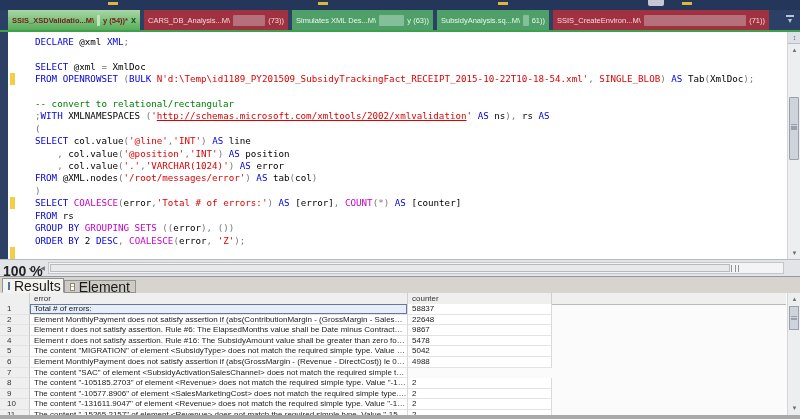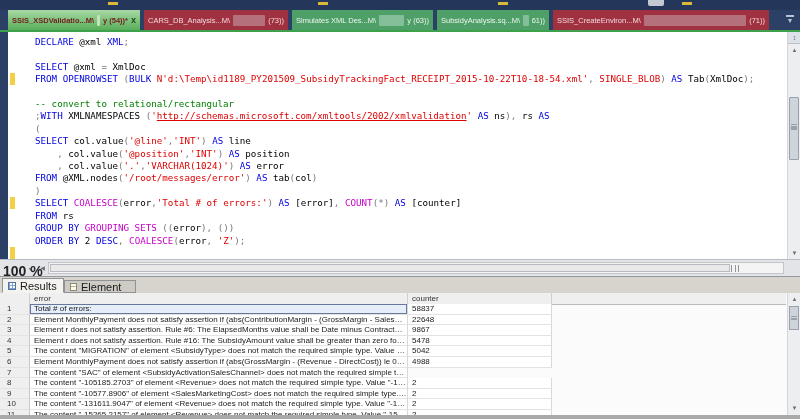--- a/index.html
+++ b/index.html
@@ -63,21 +63,21 @@
   .zoomdrop{position:absolute;left:29px;top:5px;font-size:6px;color:#555;}
   .hsb-left{position:absolute;left:38px;top:3px;width:9px;height:11px;font-size:6px;line-height:11px;text-align:center;color:#6a6f78;}
   .hsb-track{position:absolute;left:48px;top:2px;width:736px;height:12px;background:#f4f4f4;border:1px solid #c3c5ca;box-sizing:border-box;}
   .hsb-thumb{position:absolute;left:1px;top:1px;width:680px;height:8px;background:#e9e9e9;border:1px solid #b8babf;box-sizing:border-box;}
   .hsb-grip{position:absolute;left:682px;top:2px;width:8px;height:7px;
             border-left:1px solid #8f939b;border-right:1px solid #8f939b;box-sizing:border-box;}
   .hsb-grip:before{content:"";position:absolute;left:3px;top:0;width:1px;height:7px;background:#8f939b;}
 
   
   .resultstabs{position:absolute;left:0;top:276px;width:800px;height:17px;background:#d6d4cd;border-top:1px solid #969a9e;box-sizing:border-box;}
-  .rtab{position:absolute;top:1px;height:15px;display:flex;align-items:center;font-size:11px;color:#1a1a1a;
+  .rtab{position:absolute;top:1px;height:15px;display:flex;align-items:center;font-size:14px;color:#1a1a1a;
         border:1px solid #8f9396;padding:0 5px;box-sizing:border-box;}
   .rtab--active{left:2px;width:62px;background:#f4f3f0;border-bottom:1px solid #f4f3f0;z-index:2;}
   .rtab--idle{left:64px;width:72px;background:#cdcbc4;top:3px;height:13px;}
   .icon-grid{width:8px;height:8px;margin-right:4px;border:1px solid #51739f;background:
      repeating-linear-gradient(0deg,#7ea4cf 0 1px,rgba(0,0,0,0) 1px 3px),
      repeating-linear-gradient(90deg,#7ea4cf 0 1px,rgba(0,0,0,0) 1px 3px),#fff;box-sizing:border-box;}
   .icon-msg{width:7px;height:8px;margin-right:4px;background:#fffbe8;border:1px solid #8a8a7a;box-sizing:border-box;
             box-shadow:inset 0 2px 0 #fffbe8, inset 0 3px 0 #b8b49c;}
 
   

